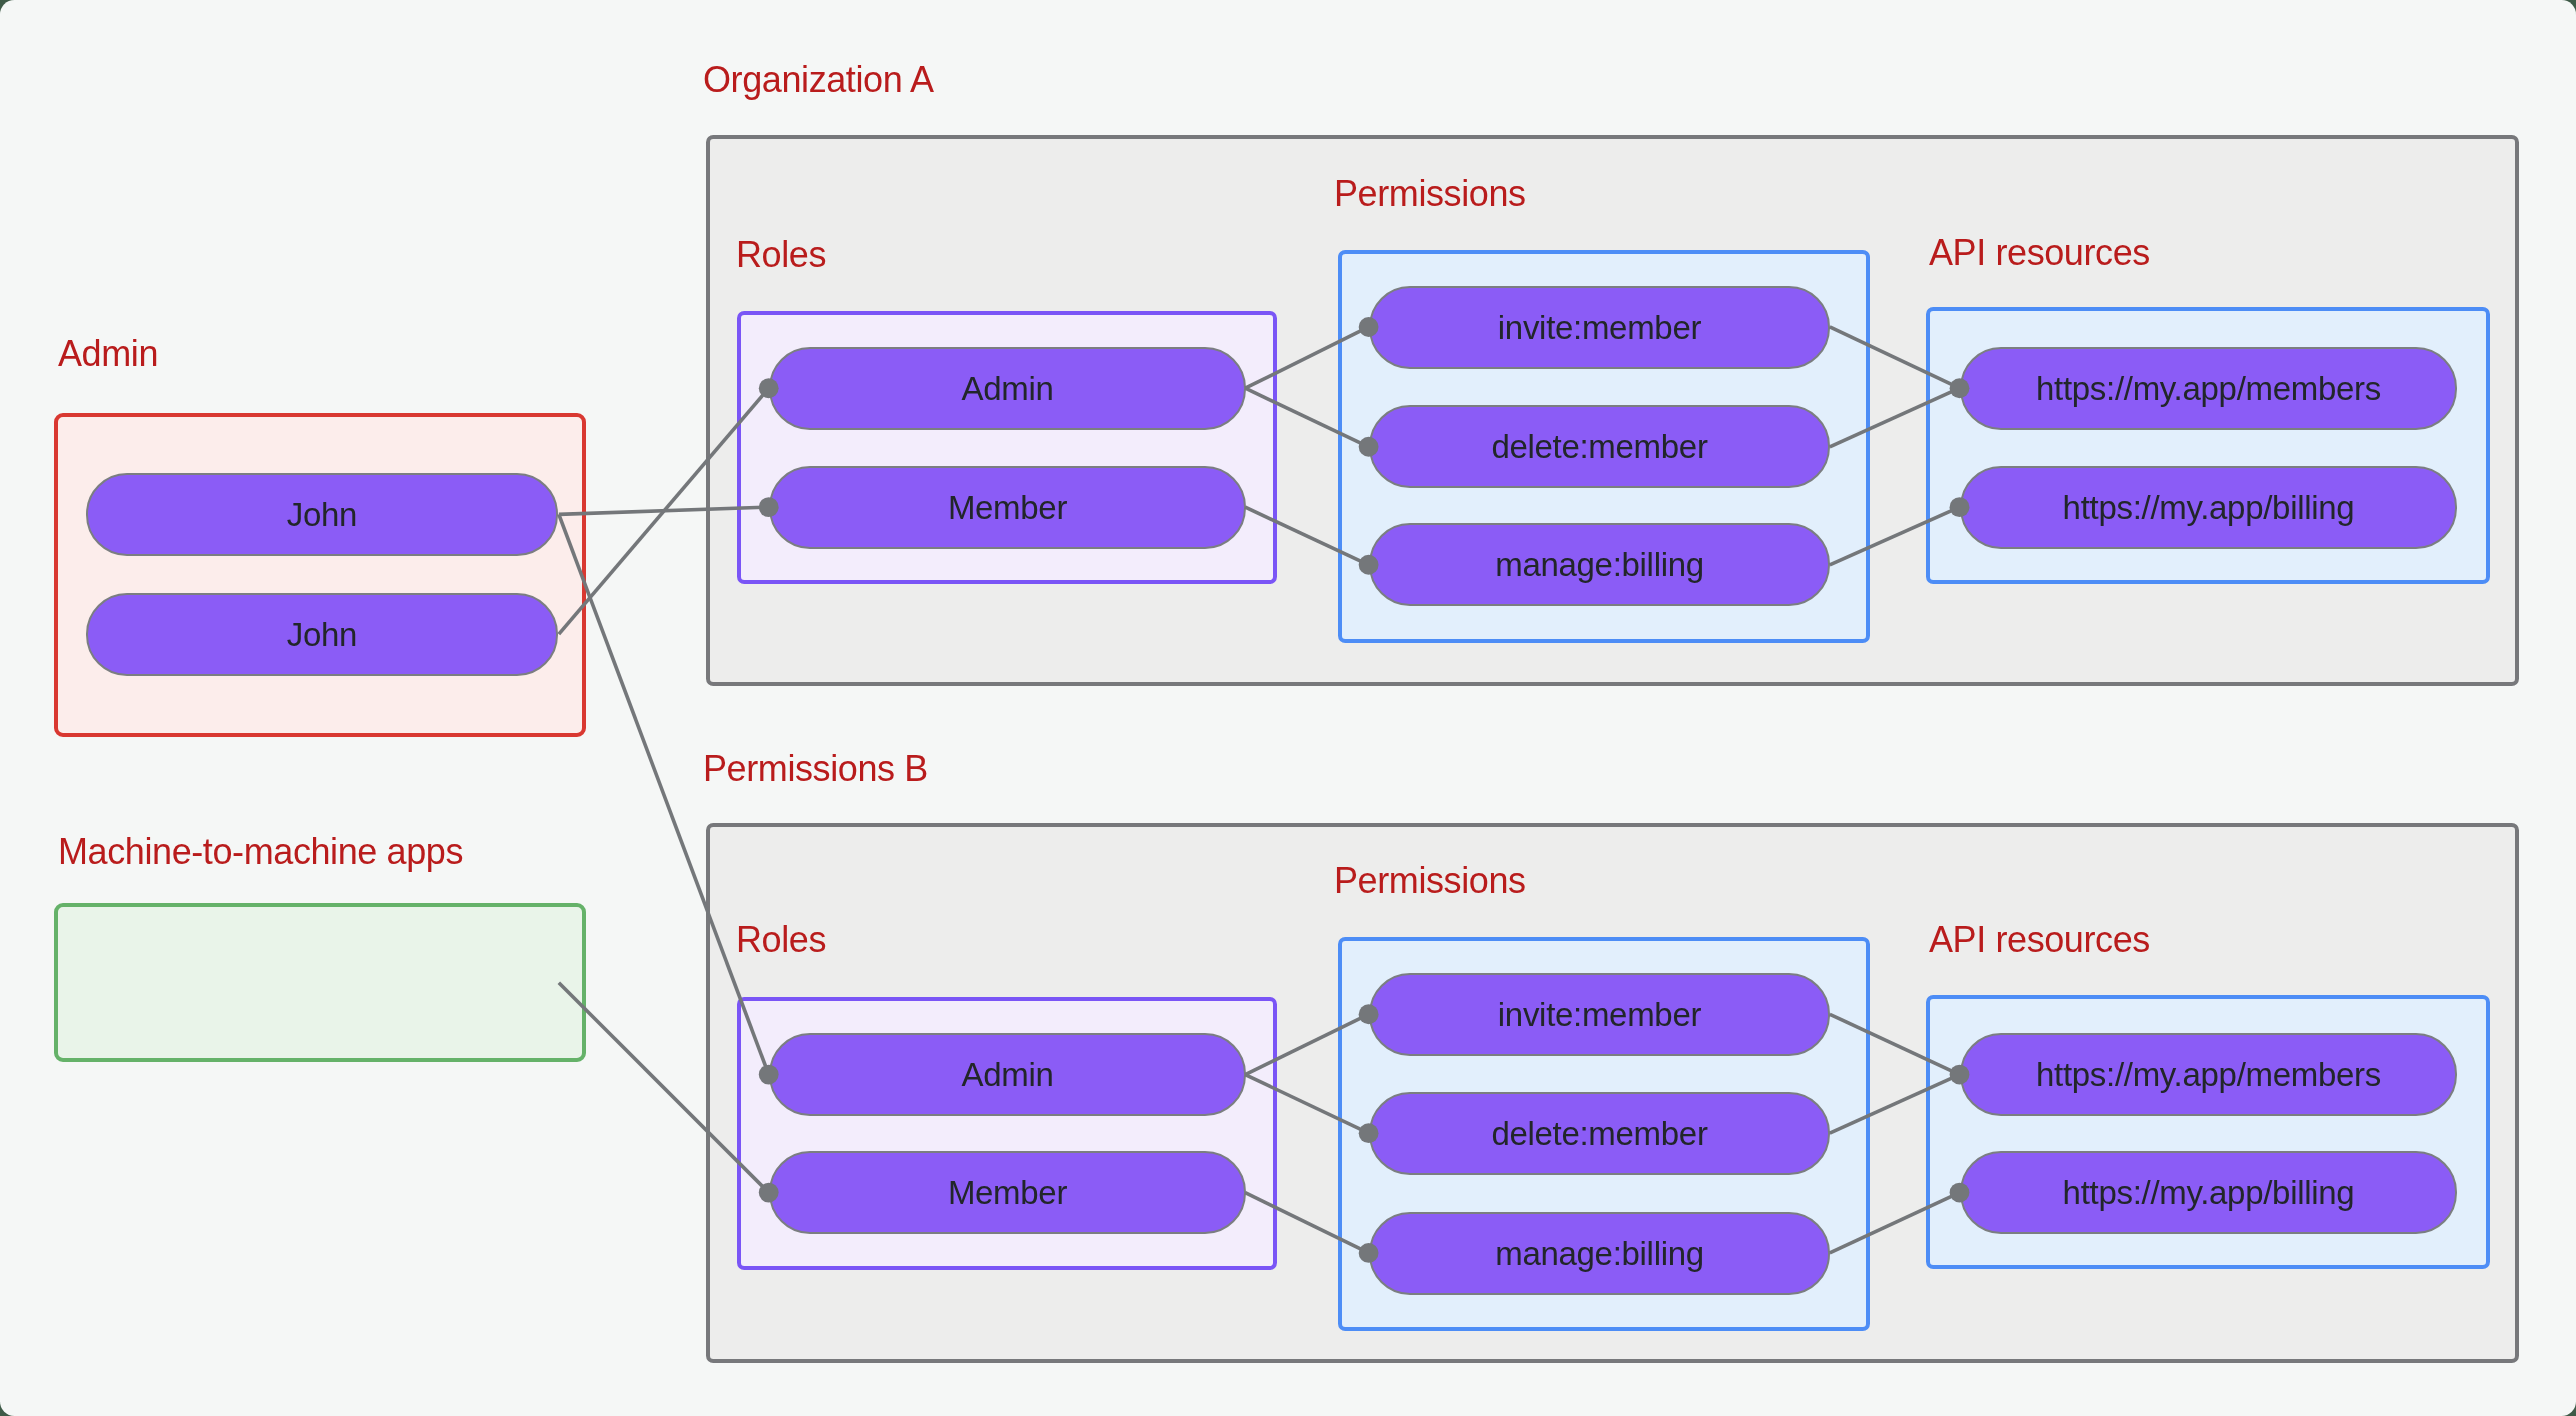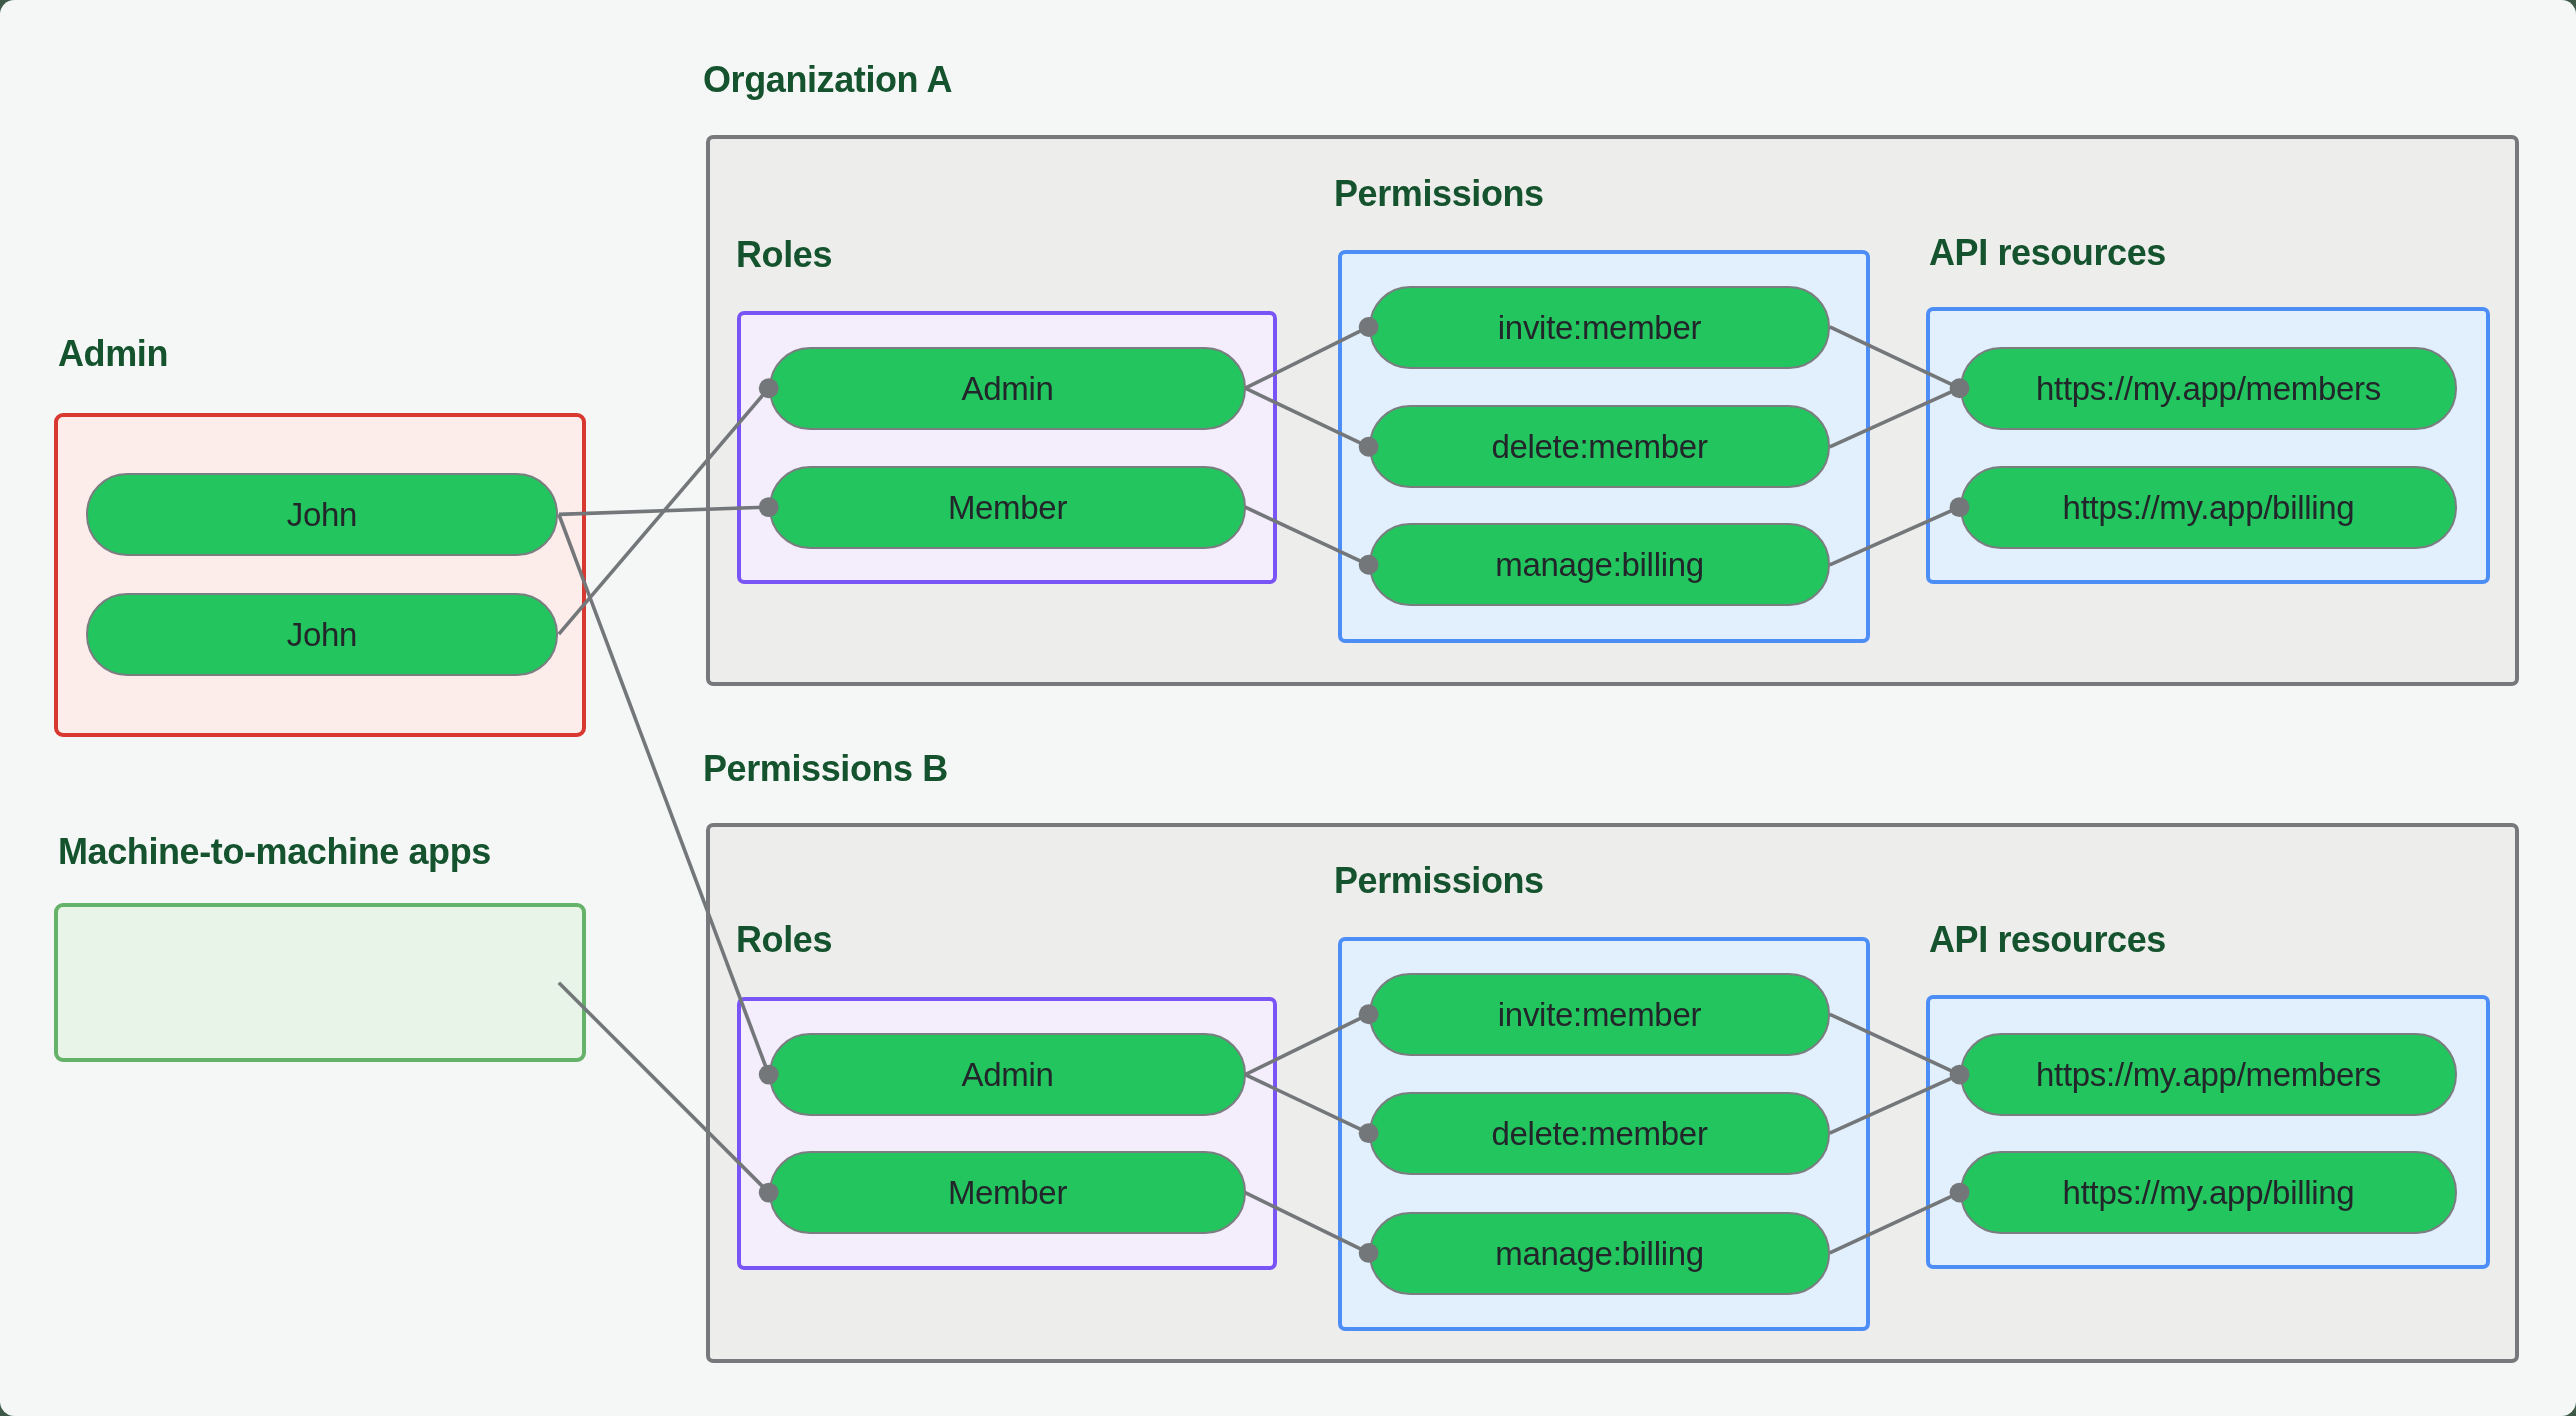--- a/index.html
+++ b/index.html
@@ -13,24 +13,23 @@
     position:relative;
     width:2576px;height:1416px;
     background:#f5f7f6;
     border-radius:14.4px;
     overflow:hidden;
   }
   .group-label{
     position:absolute;
     font-size:36px;
     line-height:41px;
-    color:#14532d;
+    color:#b91c1c;
     letter-spacing:-0.4px;
     white-space:nowrap;
-    font-weight:bold;
   }
   .gbox{
     position:absolute;
     box-sizing:border-box;
     border-radius:9px;
   }
   .org-box{
     background:#ededec;
     border:4.5px solid #77787b;
     border-radius:7.2px;
@@ -50,21 +49,21 @@
   }
   .perm-box,.api-box{
     background:#e2effc;
     border:4.5px solid #4d8df6;
     border-radius:7.2px;
   }
   .pill{
     position:absolute;
     box-sizing:border-box;
     height:83px;
-    background:#22c55e;
+    background:#8b5cf6;
     border:2.7px solid #7b7e81;
     border-radius:41px;
     display:flex;
     align-items:center;
     justify-content:center;
     font-size:33px;
     color:#22262a;
     letter-spacing:-0.3px;
     white-space:nowrap;
   }

